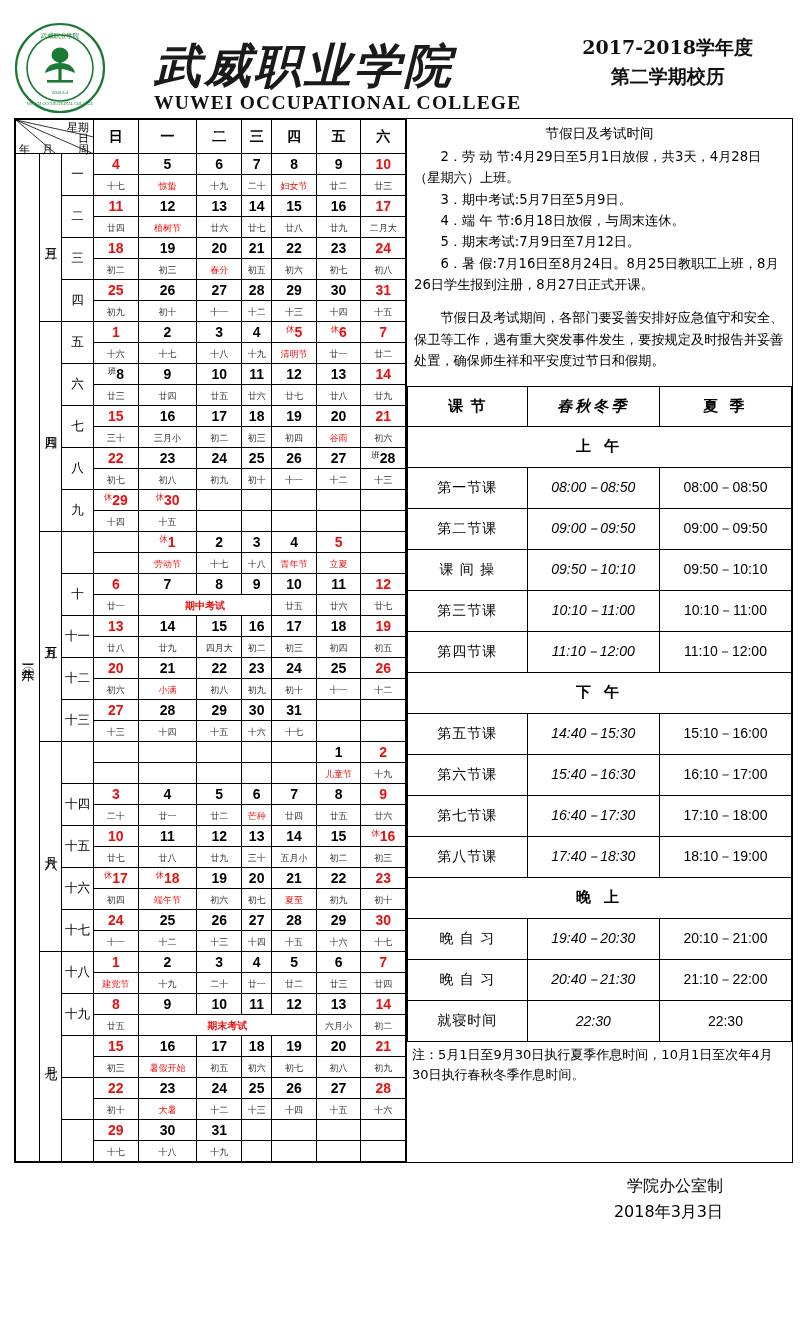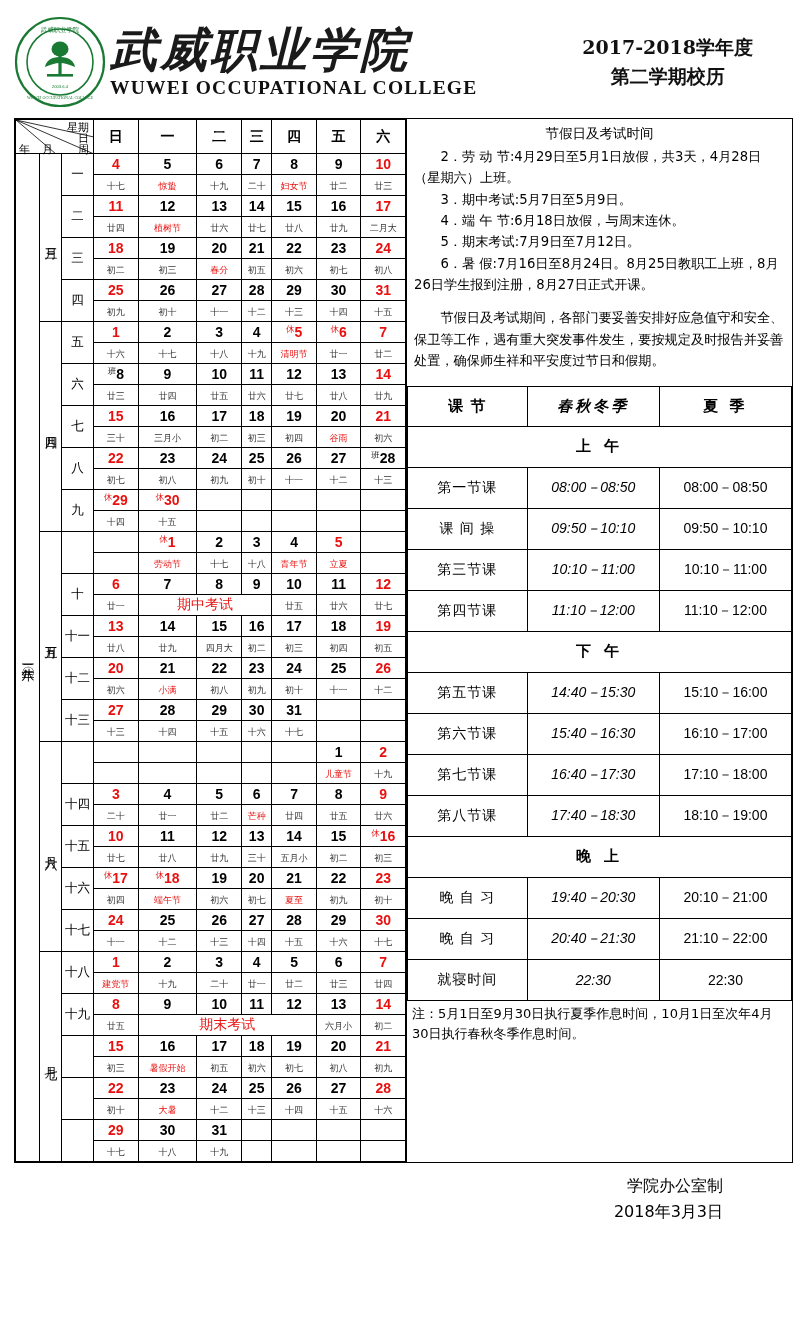--- a/index.html
+++ b/index.html
@@ -8,21 +8,21 @@
     width: 807px; height: 1318px;
     background: #ffffff;
     font-family: "DejaVu Sans", "Liberation Sans", sans-serif;
     color: #000;
     position: relative;
     overflow: hidden;
   }
   .page { width: 807px; height: 1318px; position: relative; padding: 0 14px; }
 
   
-  .header { display: flex; align-items: center; padding: 10px 0 4px 0; height: 118px; }
+  .header { display: flex; align-items: flex-end; padding: 10px 0 4px 0; height: 118px; gap: 44px; }
   .logo { width: 92px; height: 92px; flex: 0 0 92px; position: relative; }
   .logo svg { display:block; }
   .title-block { flex: 0 0 auto; margin-left: 4px; }
   .cn-title {
     font-family: "DejaVu Serif", "Liberation Serif", serif;
     font-size: 47px; font-weight: bold; letter-spacing: 3px;
     color: #1a1a1a; line-height: 1.05;
     font-style: italic;
   }
   .en-title {
@@ -50,21 +50,21 @@
   .cal td { height: 21px; }
   .cal .hdr { height: 34px; font-weight: bold; font-size: 14px; }
   .cal .wk  { width: 32px; font-size: 12.5px; }
   .cal .ycol { width: 24px; font-size: 13px; letter-spacing: 1px; }
   .cal .mcol { width: 22px; font-size: 13px; }
   .daynum { font-weight: bold; font-size: 14px; font-family:"Liberation Sans",sans-serif; }
   .red { color: #e8110f; }
   .blk { color: #000; }
   .lunar { font-size: 9px; color: #333; line-height: 16px; }
   .festival { font-size: 9px; color: #e8110f; }
-  .exam { font-size: 14px; color: #e8110f; }
+  .exam { font-size: 10px; color: #e8110f; font-weight: bold; }
   .sup { font-size: 8.5px; color: #e8110f; vertical-align: super; }
   .sup-blk { font-size: 8.5px; color: #111; vertical-align: super; }
   .thick-top td { border-top: 1.5px solid #000; }
 
   
   .diag { position: relative; width: 78px; height: 34px; padding: 8px; }
   .diag svg { position:absolute; left:0; top:0; }
   .diag .t-week { position:absolute; right:4px;  top:0px;  font-size:11px; }
   .diag .t-day  { position:absolute; right:4px;  top:11px; font-size:11px; }
   .diag .t-zhou { position:absolute; right:4px;  top:22px; font-size:11px; }
@@ -648,20 +648,25 @@
             </tr>
             <tr>
               <td colspan="3" class="sec">上    午</td>
             </tr>
             <tr>
               <td class="c1">第一节课</td>
               <td class="c2 time">08:00－08:50</td>
               <td class="c3 time">08:00－08:50</td>
             </tr>
             <tr>
+              <td class="c1">第二节课</td>
+              <td class="c2 time">09:00－09:50</td>
+              <td class="c3 time">09:00－09:50</td>
+            </tr>
+            <tr>
               <td class="c1">课 间 操</td>
               <td class="c2 time">09:50－10:10</td>
               <td class="c3 time">09:50－10:10</td>
             </tr>
             <tr>
               <td class="c1">第三节课</td>
               <td class="c2 time">10:10－11:00</td>
               <td class="c3 time">10:10－11:00</td>
             </tr>
             <tr>

